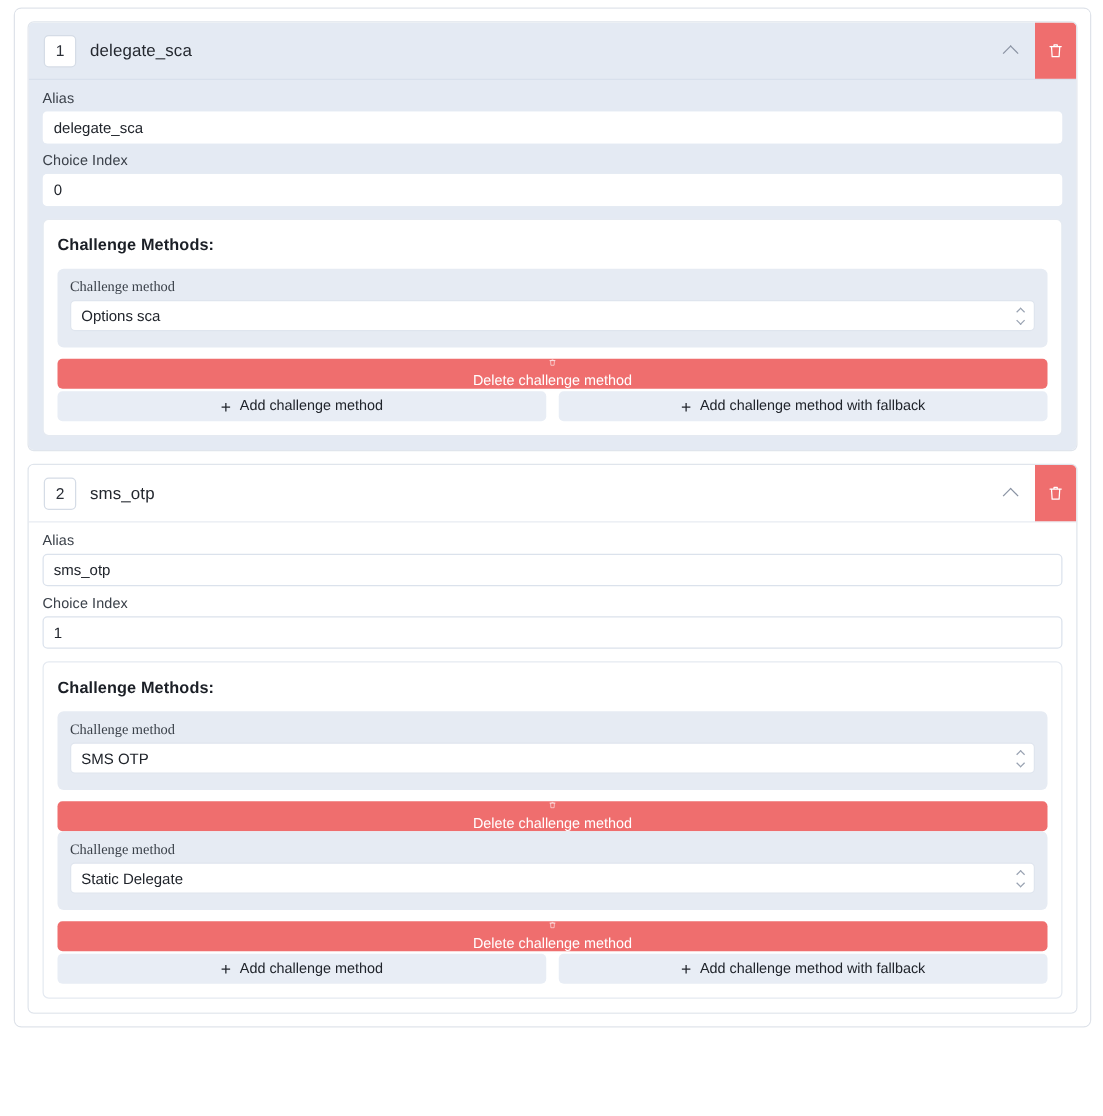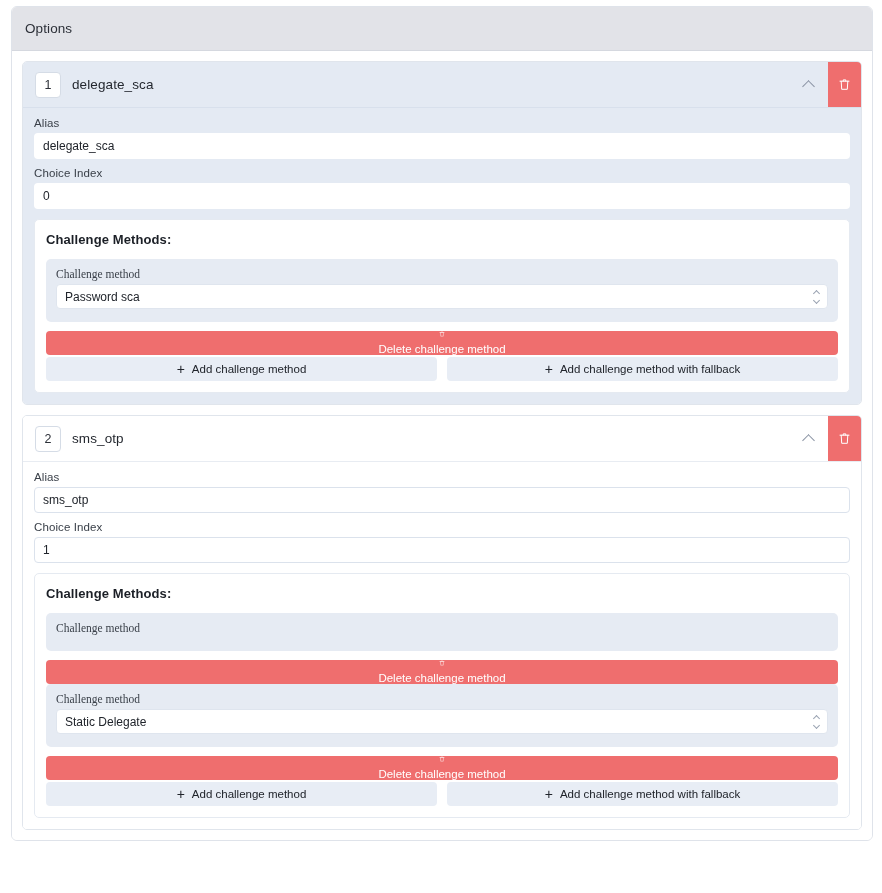--- a/index.html
+++ b/index.html
@@ -280,23 +280,20 @@
   }
   .trash-sm { display:block; }
 </style>
 </head>
 <body>
 
 <div class="page">
 
   <div class="outer-panel">
 
-    <div class="panel-header">
-      <span class="panel-header-title">Options</span>
-    </div>
 
     <div class="panel-body" id="options-list">
   <div class="option-card state-hover">
 
     <div class="card-head">
       <div class="card-head-main">
         <span class="idx-badge">1</span>
         <span class="card-title">delegate_sca</span>
       </div>
       <div class="chevron-btn">
@@ -321,21 +318,21 @@
         <div class="text-input">0</div>
       </div>
 
       <div class="cm-panel">
         <div class="cm-title">Challenge Methods:</div>
         <div>
   <div>
     <div class="cm-item">
       <span class="cm-item-label">Challenge method</span>
       <div class="select-box">
-        <span>Password sca</span>
+        <span>Options sca</span>
         <span class="select-arrows">
           <span class="sa sa-up"></span>
           <span class="sa sa-dn"></span>
         </span>
       </div>
     </div>
     <button class="btn-delete-cm">
       <svg class="trash-sm" width="10" height="11" viewBox="0 0 11 13" fill="none" aria-hidden="true">
         <path d="M1 3.2h9M4.2 3.2V1.9h2.6v1.3M2.2 3.2l.5 8.1h5.6l.5-8.1" stroke="#ffffff" stroke-width="1" stroke-linecap="round" stroke-linejoin="round"></path>
       </svg>
@@ -386,20 +383,27 @@
         <span class="field-label">Choice Index</span>
         <div class="text-input">1</div>
       </div>
 
       <div class="cm-panel">
         <div class="cm-title">Challenge Methods:</div>
         <div>
   <div>
     <div class="cm-item">
       <span class="cm-item-label">Challenge method</span>
+      <div class="select-box">
+        <span>SMS OTP</span>
+        <span class="select-arrows">
+          <span class="sa sa-up"></span>
+          <span class="sa sa-dn"></span>
+        </span>
+      </div>
     </div>
     <button class="btn-delete-cm">
       <svg class="trash-sm" width="10" height="11" viewBox="0 0 11 13" fill="none" aria-hidden="true">
         <path d="M1 3.2h9M4.2 3.2V1.9h2.6v1.3M2.2 3.2l.5 8.1h5.6l.5-8.1" stroke="#ffffff" stroke-width="1" stroke-linecap="round" stroke-linejoin="round"></path>
       </svg>
       <span>Delete challenge method</span>
     </button>
   </div>
 
   <div>

